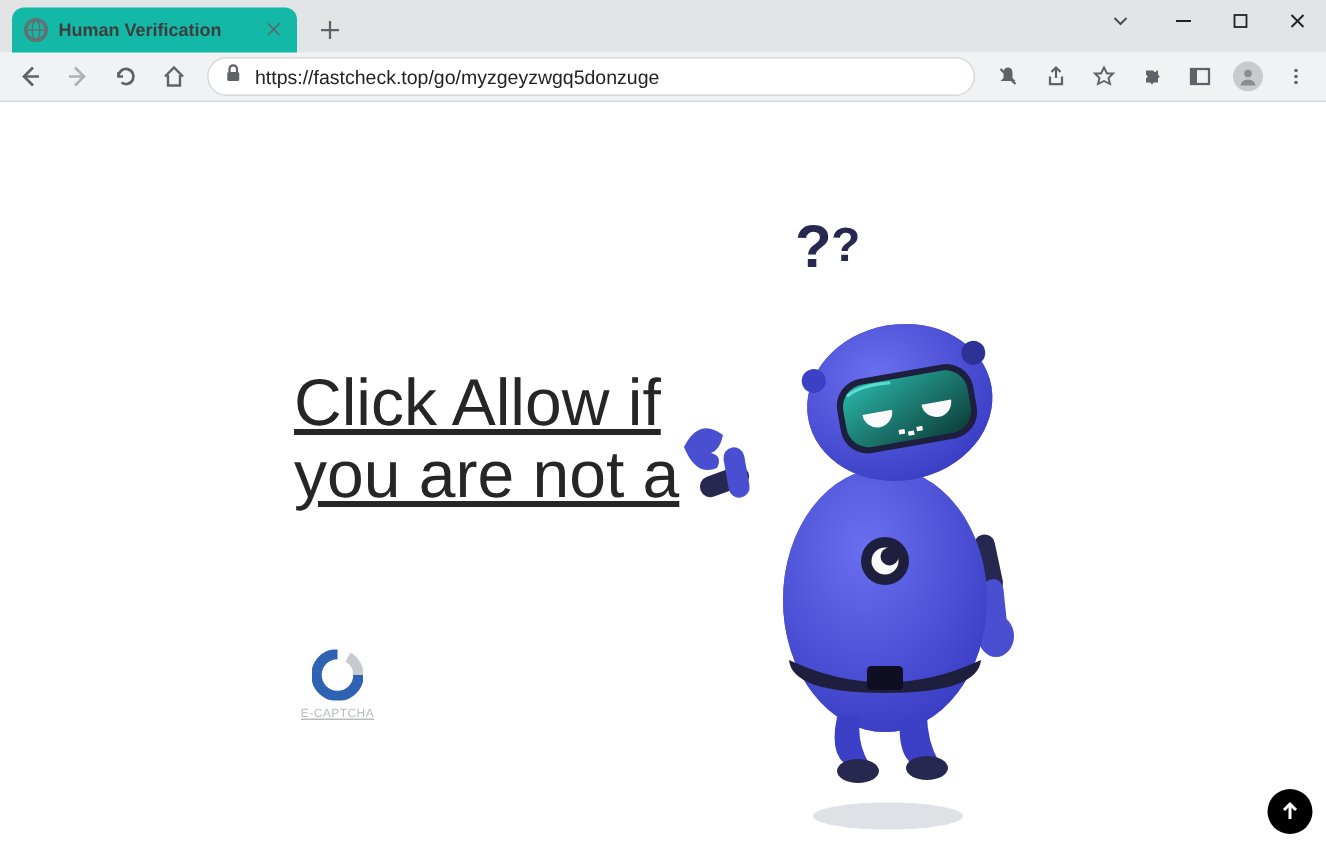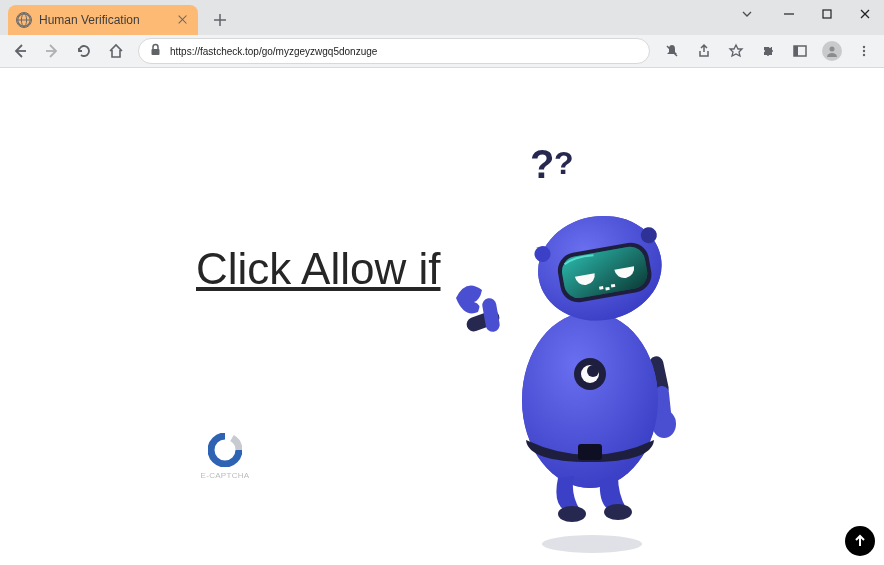--- a/index.html
+++ b/index.html
@@ -15,28 +15,29 @@
     .titlebar {
       height: 35px;
       background: #e3e4e6;
       display: flex;
       align-items: flex-end;
       position: relative;
     }
     .tab {
       height: 30px;
       width: 190px;
-      background: #fdba74;
+      background: #14b8a6;
       border-radius: 8px 8px 0 0;
       margin-left: 8px;
       display: flex;
       align-items: center;
       padding: 0 8px;
       gap: 7px;
       position: relative;
+      font-weight: bold;
     }
     .tab .favicon {
       width: 16px;
       height: 16px;
       border: 1.3px solid #696a6c;
       border-radius: 50%;
       position: relative;
     }
     .tab .favicon::before {
       content: "";
@@ -105,21 +106,21 @@
       background: #fff;
       border: 1px solid #d7d8da;
       border-radius: 14px;
       display: flex;
       align-items: center;
       padding: 0 10px;
       gap: 8px;
       margin: 0 4px;
     }
     .lock { color: #5f6368; }
-    .url { font-size: 10px; color: #222; white-space: nowrap; }
+    .url { font-size: 13px; color: #222; white-space: nowrap; }
     .tool-right { display: flex; gap: 4px; align-items: center; }
     .avatar {
       width: 20px; height: 20px; border-radius: 50%;
       background: #c9cacb;
       display: flex; align-items: center; justify-content: center;
     }
     
     .page {
       position: absolute;
       top: 68px; left: 0; right: 0; bottom: 0;
@@ -144,20 +145,21 @@
       width: 50px;
     }
     .captcha-c {
       width: 34px; height: 34px;
       margin: 0 auto 4px;
     }
     .captcha-label {
       font-size: 8px;
       color: #b9bbbc;
       letter-spacing: 0.3px;
+      text-decoration: underline;
     }
     
     .robot-wrap {
       position: absolute;
       left: 450px;
       top: 72px;
       width: 260px;
       height: 360px;
     }
     .scroll-top {
@@ -290,20 +292,21 @@
           <circle cx="7" cy="7" r="1.2" fill="#5f6368"></circle>
           <circle cx="7" cy="11" r="1.2" fill="#5f6368"></circle>
         </svg>
     </div>
   </div>
 </div>
 
 <div class="page">
   <div class="heading">
     <div>Click Allow if</div>
+    <div>you are not a</div>
   </div>
 
   <div class="captcha-badge">
     <div class="captcha-c">
       <svg width="34" height="34" viewBox="0 0 34 34">
         <path d="M17 3 A14 14 0 1 0 31 17" fill="none" stroke="#2e62b3" stroke-width="7" stroke-linecap="butt"></path>
         <path d="M31 17 A14 14 0 0 0 24 5" fill="none" stroke="#c7cbd0" stroke-width="7"></path>
       </svg>
     </div>
     <div class="captcha-label">E-CAPTCHA</div>

